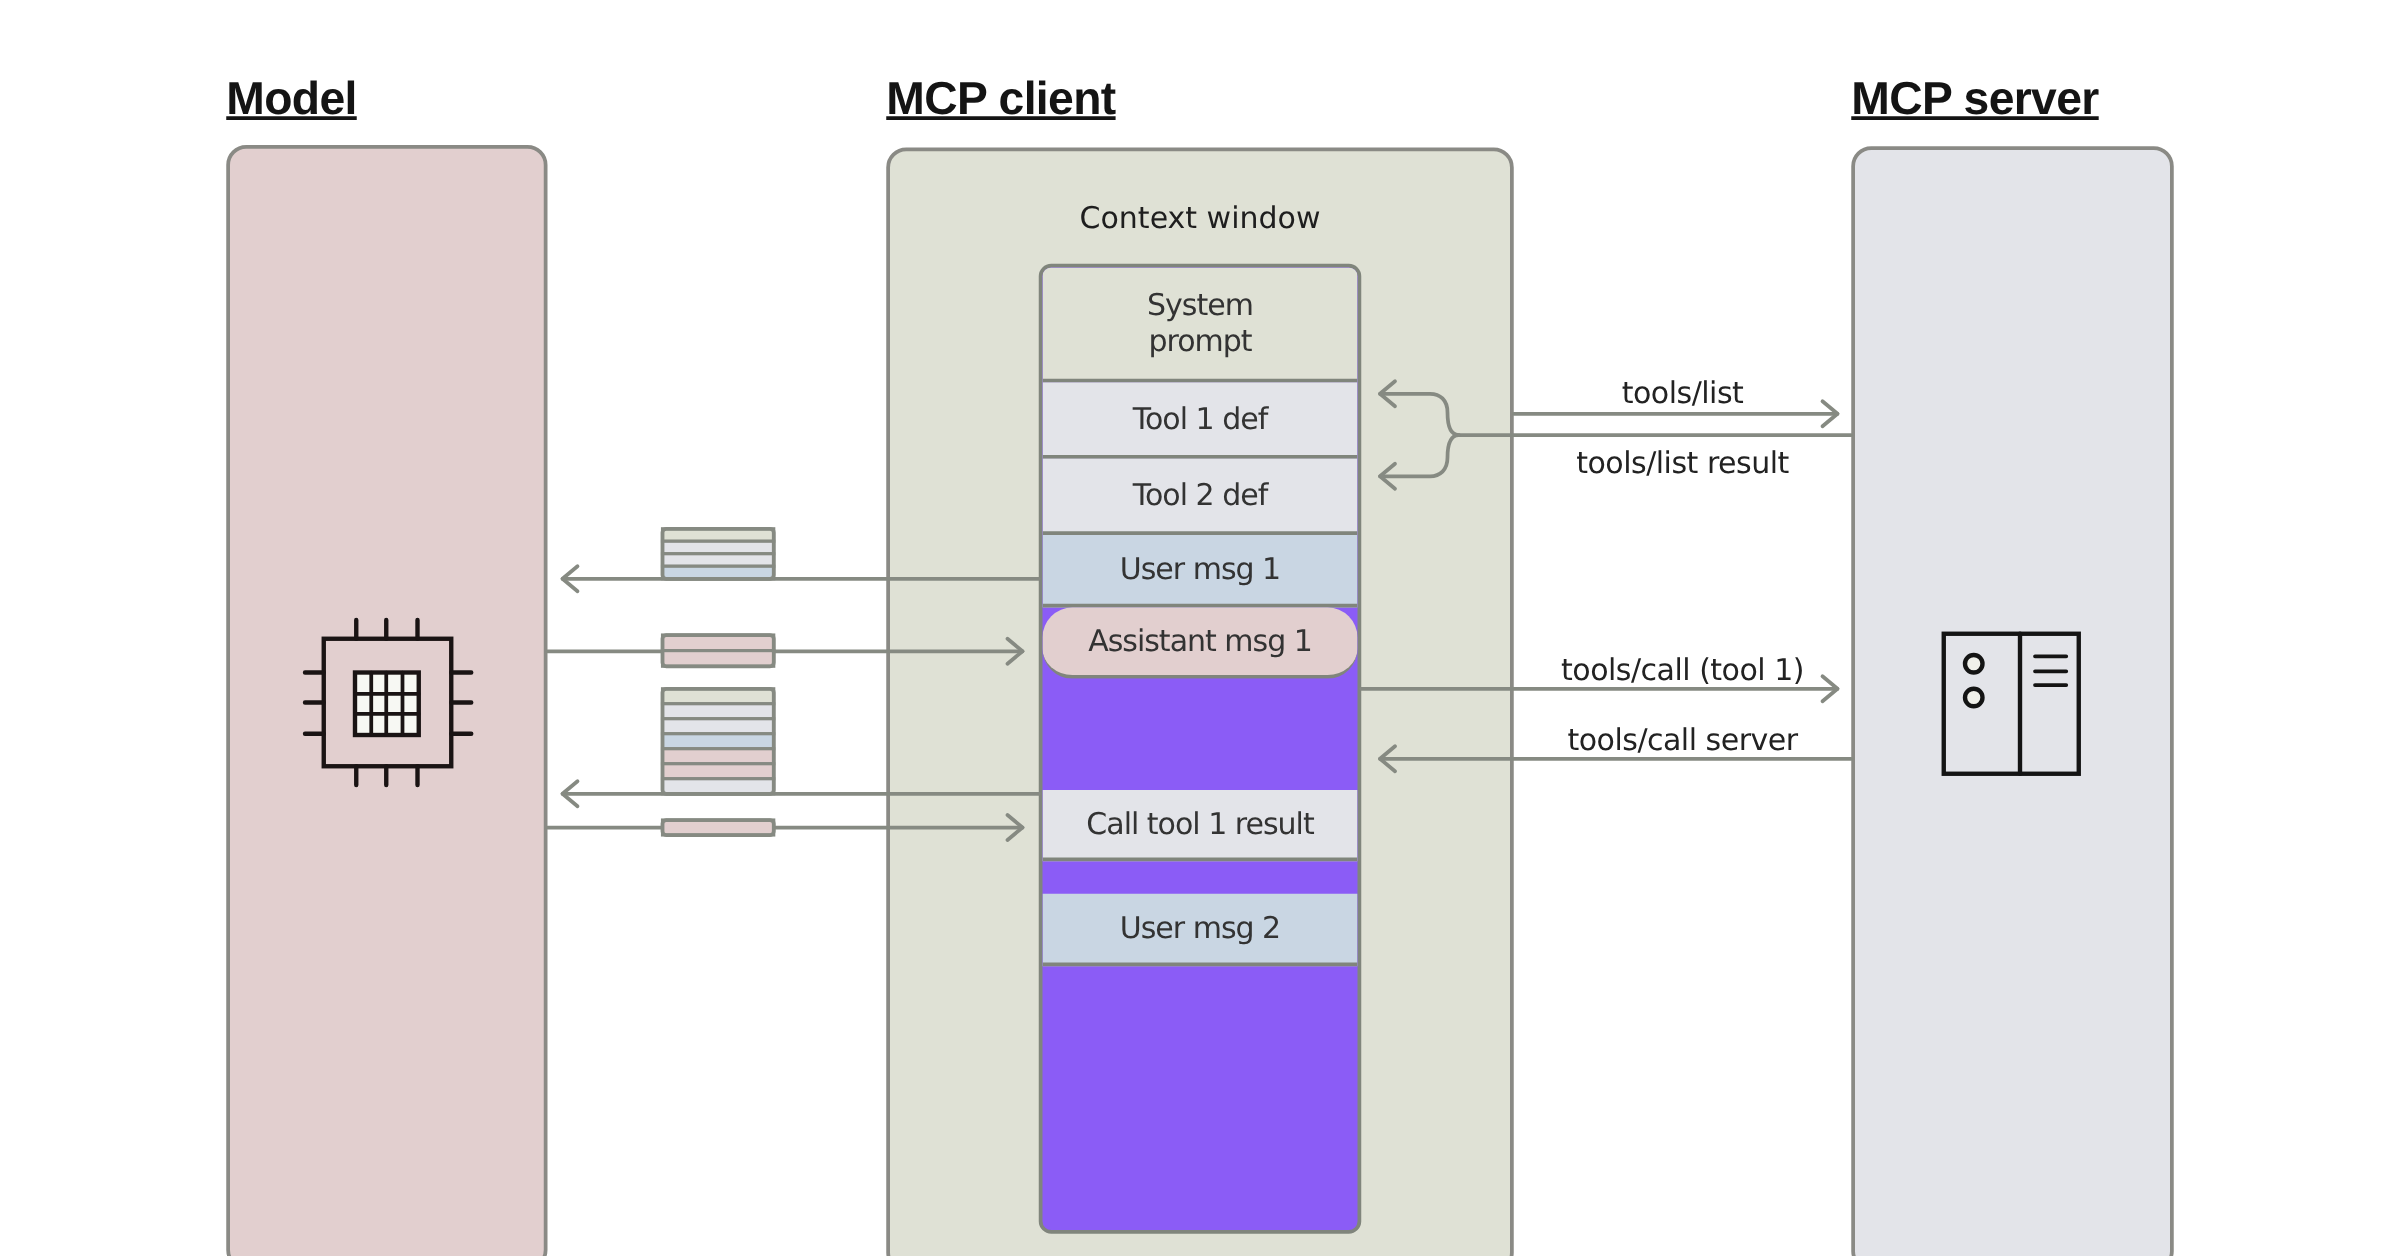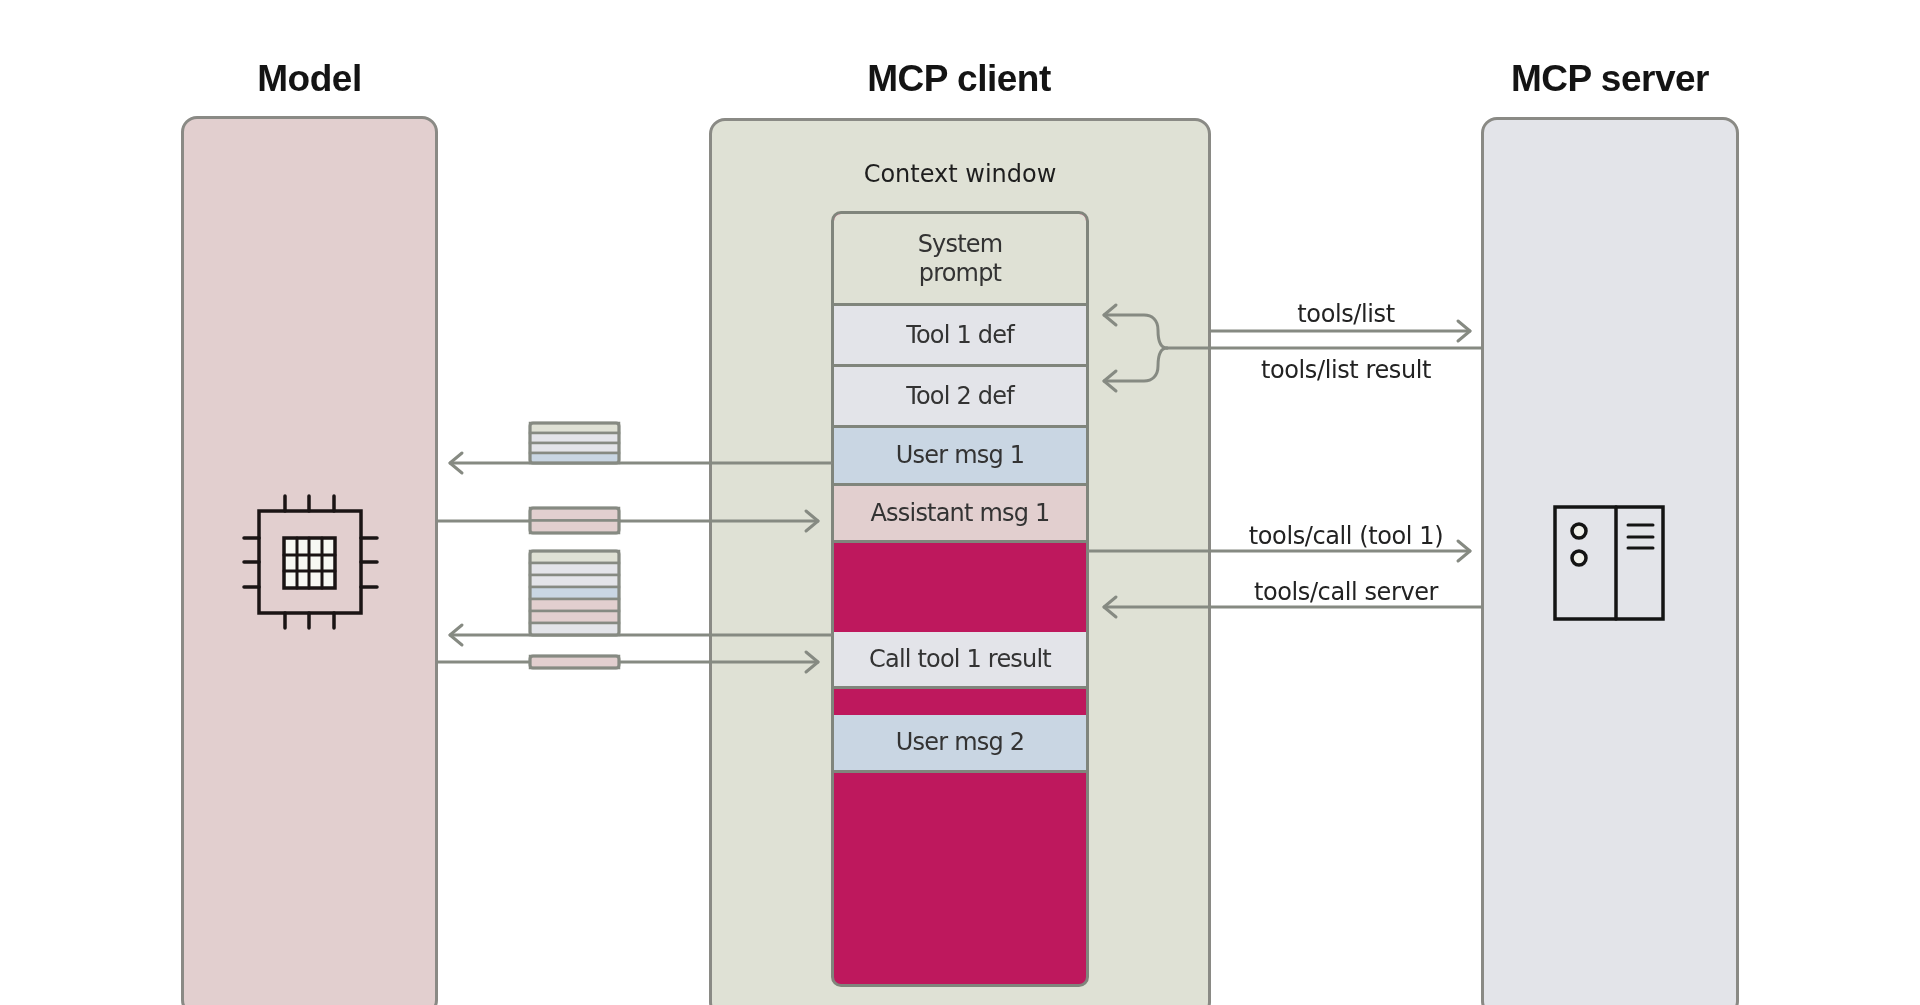--- a/index.html
+++ b/index.html
@@ -1,44 +1,44 @@
 <!DOCTYPE html>
 <html><head>
 <meta charset="utf-8">
 <style>
   html, body { margin:0; padding:0; background:#ffffff; }
   body { width:1920px; height:1005px; position:relative; overflow:hidden; font-family:"Liberation Sans", sans-serif; }
-  .col-title { position:absolute; font-family:"Liberation Sans", sans-serif; font-weight:bold; font-size:37px; color:#141414; text-align:center; letter-spacing:-0.5px; }
+  .col-title { position:absolute; font-family:"Liberation Sans", sans-serif; font-weight:bold; font-size:37px; color:#141414; text-align:left; letter-spacing:-0.5px;text-decoration:underline; }
   .panel { position:absolute; border:3px solid #8a8a85; border-radius:16px; box-sizing:border-box; }
   .ctx-title { position:absolute; font-family:"DejaVu Sans", sans-serif; font-size:24px; color:#1e1e1e; text-align:center; }
   .stack { position:absolute; left:831px; top:211px; width:258px; height:776px; border:3px solid #80857c; border-radius:10px; box-sizing:border-box; overflow:hidden; background:#f7f8f3; }
   .row { position:absolute; left:0; width:100%; box-sizing:border-box; border-bottom:3px solid #80857c; display:flex; align-items:center; justify-content:center; text-align:center; font-family:"DejaVu Sans", sans-serif; font-size:24px; color:#333; letter-spacing:-0.8px; line-height:1.2; }
   .lbl { position:absolute; font-family:"DejaVu Sans", sans-serif; font-size:24px; color:#222; text-align:center; letter-spacing:-0.4px; white-space:nowrap; transform:translateX(-50%); }
   svg { position:absolute; left:0; top:0; }
 </style>
 </head>
 <body>
 
 <div class="col-title" style="left:181px; width:257px; top:58px;">Model</div>
 <div class="col-title" style="left:709px; width:500px; top:58px;">MCP client</div>
 <div class="col-title" style="left:1481px; width:258px; top:58px;">MCP server</div>
 
 <div class="panel" id="model-panel" style="left: 181px; top: 116px; width: 257px; height: 900px; background: rgb(226, 207, 207);"></div>
 <div class="panel" id="client-panel" style="left: 709px; top: 118px; width: 502px; height: 900px; background: rgb(223, 225, 213);"></div>
 <div class="panel" id="server-panel" style="left: 1481px; top: 117px; width: 258px; height: 900px; background: rgb(227, 228, 233);"></div>
 
 <div class="ctx-title" style="left:831px; width:258px; top:160px;">Context window</div>
 
-<div class="stack" id="stack" style="background: #be185d;">
+<div class="stack" id="stack" style="background: #8b5cf6;">
   <div class="row" style="white-space: pre-line; top: 0px; height: 92px; background: rgb(223, 225, 213);">System
 prompt</div>
   <div class="row" style="top: 92px; height: 61px; background: rgb(227, 228, 233);">Tool 1 def</div>
   <div class="row" style="top: 153px; height: 61px; background: rgb(227, 228, 233);">Tool 2 def</div>
   <div class="row" style="top: 214px; height: 58px; background: rgb(201, 214, 227);">User msg 1</div>
-  <div class="row" style="top: 272px; height: 57px; background: rgb(226, 207, 207);">Assistant msg 1</div>
+  <div class="row" style="top: 272px; height: 57px; background: rgb(226, 207, 207); border-radius: 24px;">Assistant msg 1</div>
   <div class="row" style="top: 386px; height: 57px; background: rgb(227, 228, 233); margin-top: 32px;">Call tool 1 result</div>
   <div class="row" style="top: 501px; height: 58px; background: rgb(201, 214, 227);">User msg 2</div>
 </div>
 
 <div class="lbl" style="left:1346px; top:300px;">tools/list</div>
 <div class="lbl" style="left:1346px; top:356px;">tools/list result</div>
 <div class="lbl" style="left:1346px; top:522px;">tools/call (tool 1)</div>
 <div class="lbl" style="left:1346px; top:578px;">tools/call server</div>
 
 <svg width="1920" height="1005" id="overlay">

